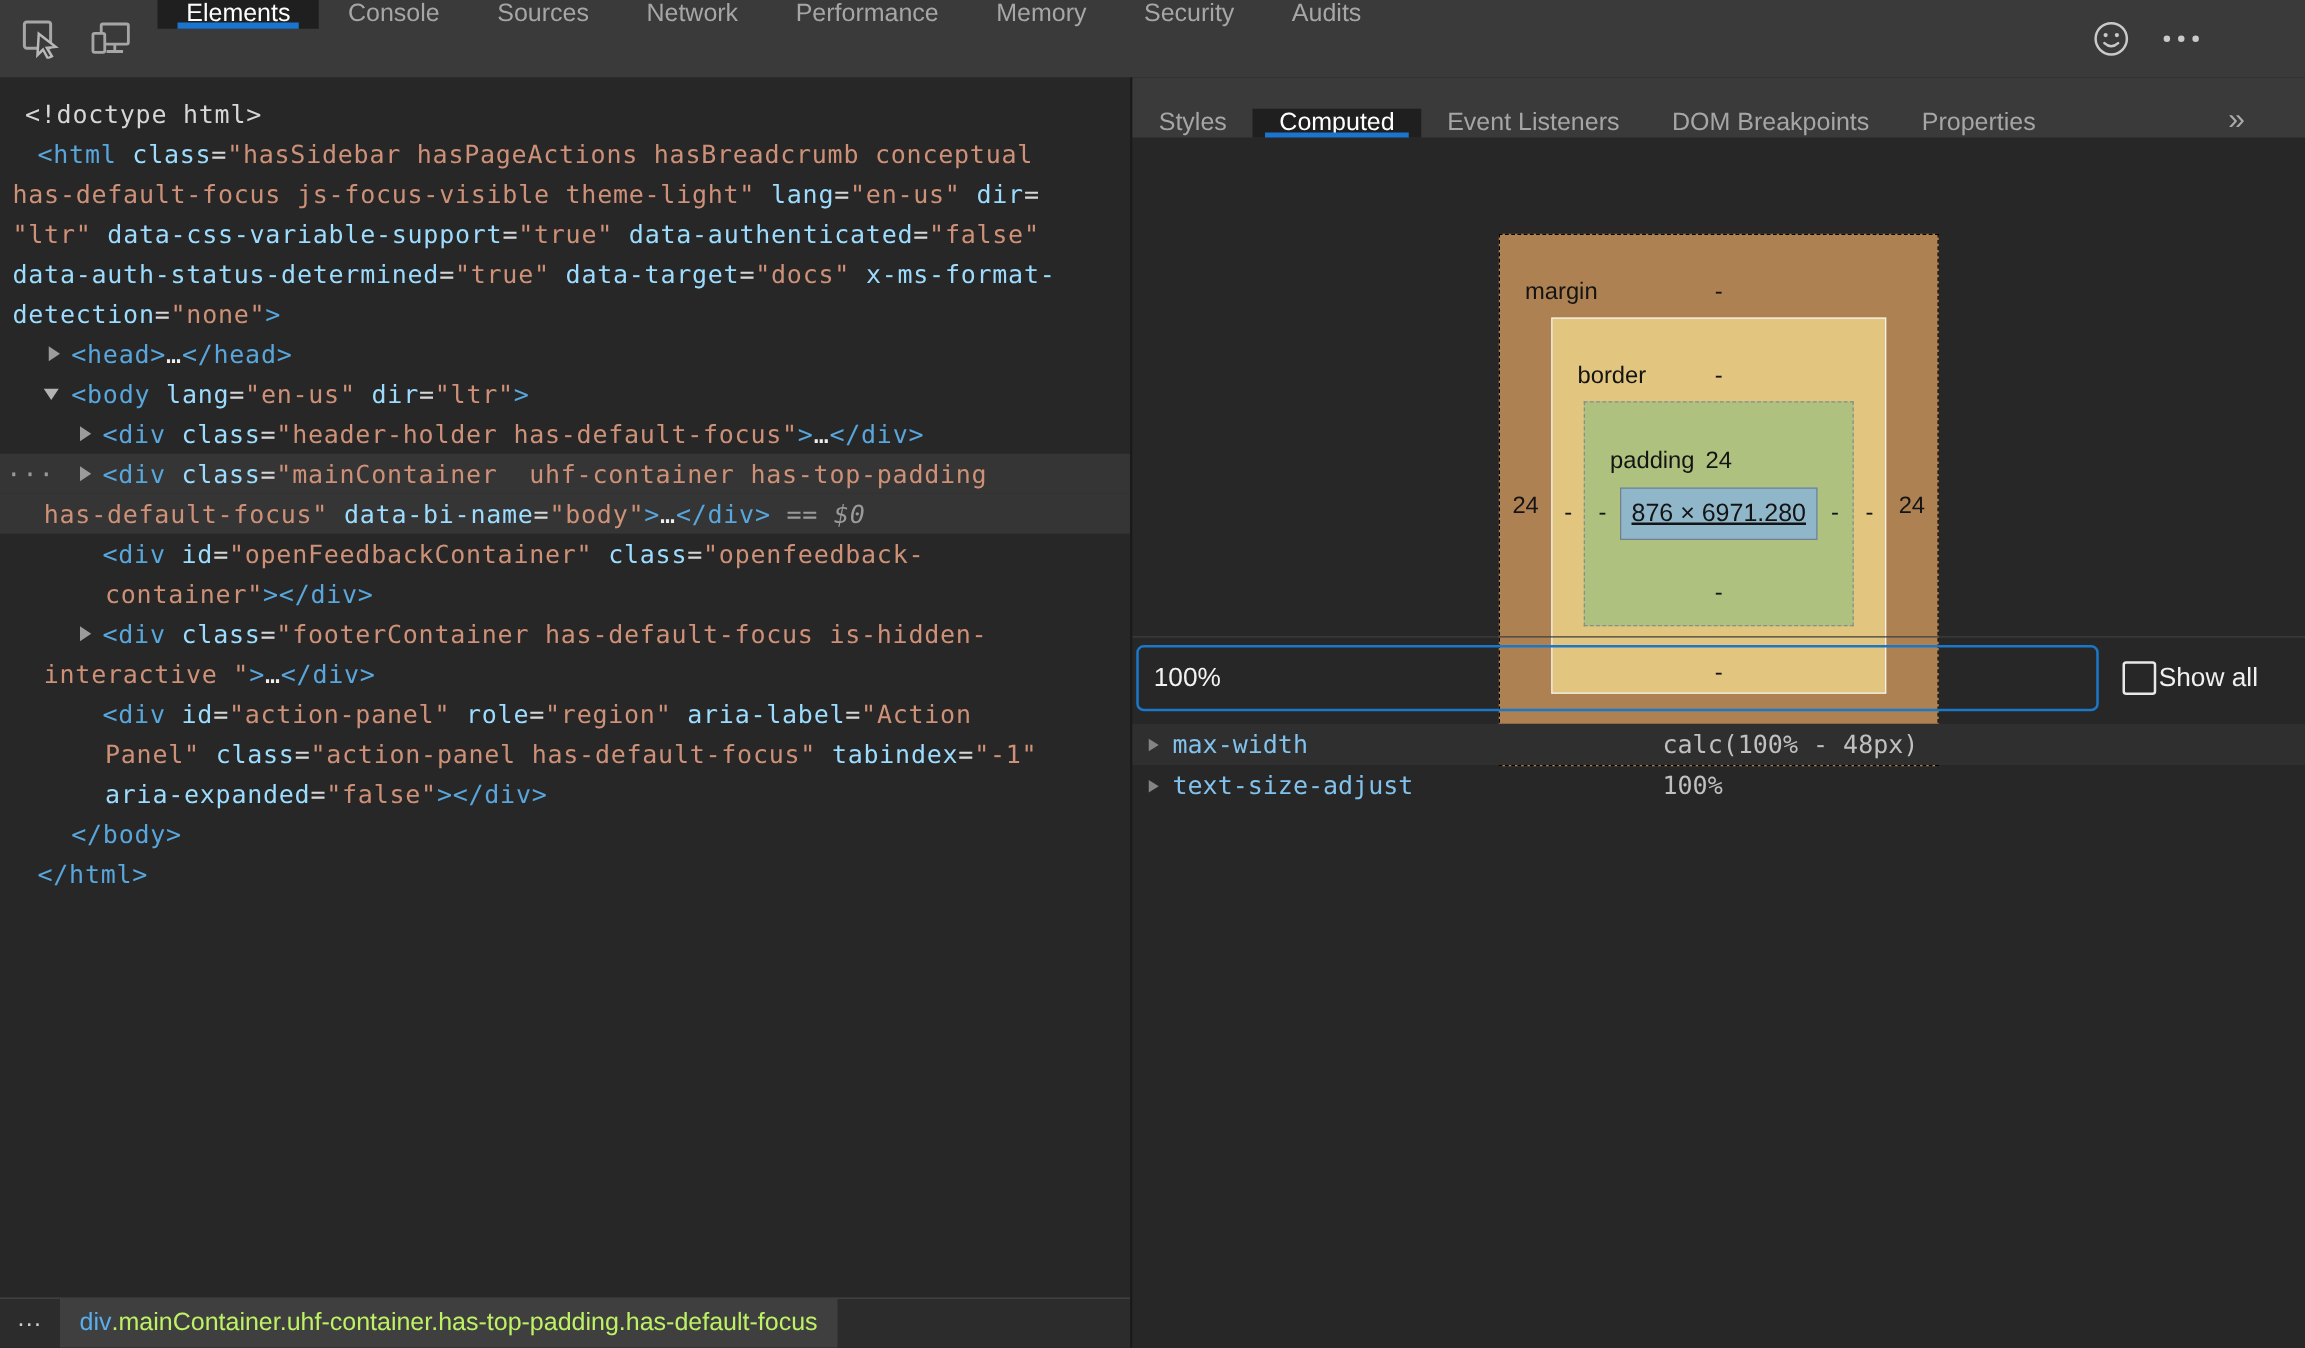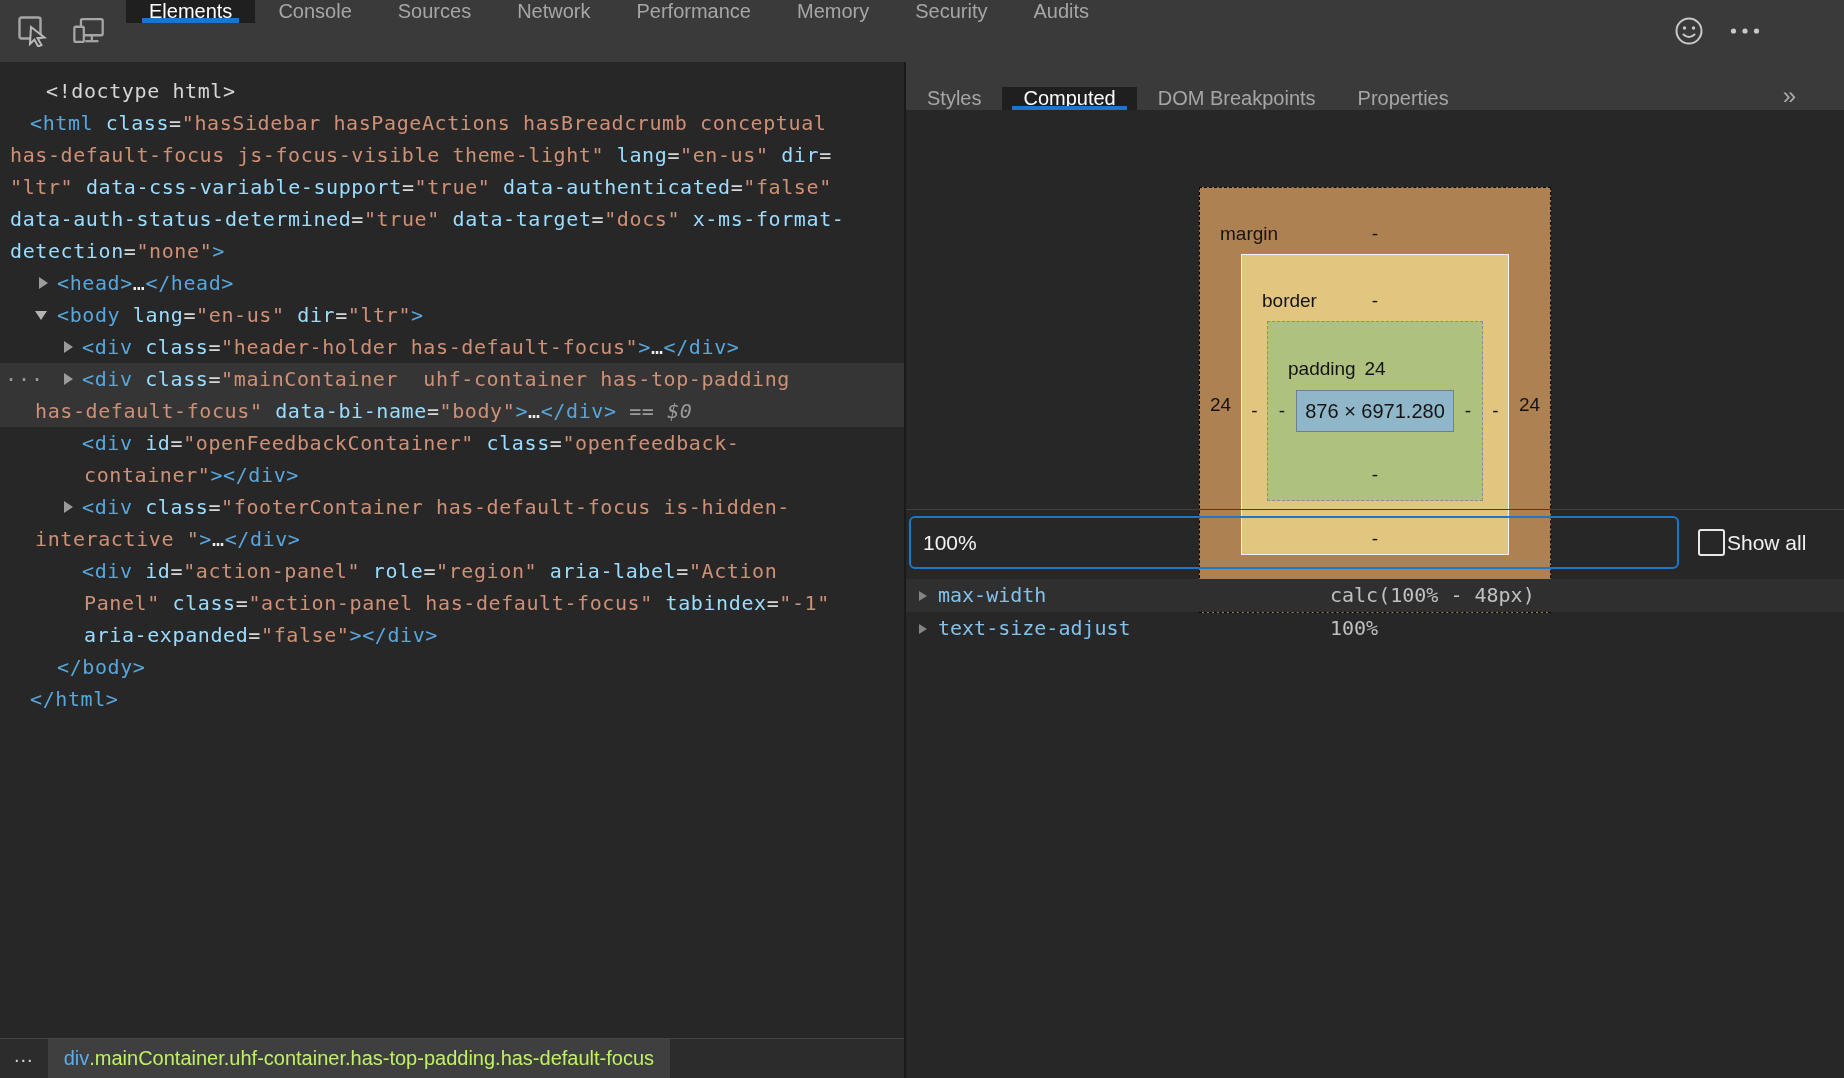--- a/index.html
+++ b/index.html
@@ -78,21 +78,21 @@
   .bm.border { flex:1; background:#E2C57F; border:1px solid #F2F2F2; }
   .bm.border>.bm-top { height:40px; line-height:40px; }
   .bm.border>.bm-bot { height:27px; line-height:24px; }
   .bm.border>.bm-mid>.bm-side { width:25px; }
   .bm.padding { flex:1; background:#AEC17E; border:1px dashed #8C8C8C; }
   .bm.padding>.bm-top { height:42px; line-height:42px; }
   .bm.padding>.bm-bot { height:42px; line-height:34px; }
   .bm.padding>.bm-mid>.bm-side { width:28px; }
   .bm-content { width:158px; height:42px; background:#8FB7C9;
     border:1px solid #708090; display:flex; align-items:center;
-    justify-content:center; font-size:20px; margin:0 auto; }
+    justify-content:center; font-size:20px; margin:0 auto;text-decoration:underline; }
 
   
   #filter-sep { position:absolute; left:0; top:399px; width:100%; height:1px;
     background:#3F3F3F; }
   #filter-row { position:absolute; left:0; top:404px; width:100%; height:62px; }
   #filter-input { position:absolute; left:3px; top:2px; width:770px; height:53px;
     background:transparent; border:2px solid #1B78C8; border-radius:6px;
     color:#F2F2F2; font-size:21px; font-family:"Liberation Sans",sans-serif;
     padding:0 12px; outline:none; }
   #show-all-box { position:absolute; left:792px; top:15px; width:27px; height:27px;
@@ -153,21 +153,21 @@
         <circle cx="3.5" cy="15" r="2.6" fill="#C9C9C9"></circle>
         <circle cx="15" cy="15" r="2.6" fill="#C9C9C9"></circle>
         <circle cx="26.5" cy="15" r="2.6" fill="#C9C9C9"></circle>
       </svg>
     </span>
   </div>
 </div>
 
 <div id="left-panel">
   <div id="code">
-      <div class="code-line" style="padding-left: 46px;"><span class="sg-p">&lt;!doctype html&gt;</span></div>
+      <div class="code-line" style="padding-left: 20px;"><span class="sg-p">&lt;!doctype html&gt;</span></div>
       <div class="code-line" style="padding-left: 30px;"><span class="sg-t">&lt;html </span><span class="sg-a">class</span><span class="sg-p">=</span><span class="sg-v">"hasSidebar hasPageActions hasBreadcrumb conceptual</span></div>
       <div class="code-line" style="padding-left: 10px;"><span class="sg-v">has-default-focus js-focus-visible theme-light"</span><span class="sg-p"> </span><span class="sg-a">lang</span><span class="sg-p">=</span><span class="sg-v">"en-us"</span><span class="sg-p"> </span><span class="sg-a">dir</span><span class="sg-p">=</span></div>
       <div class="code-line" style="padding-left: 10px;"><span class="sg-v">"ltr"</span><span class="sg-p"> </span><span class="sg-a">data-css-variable-support</span><span class="sg-p">=</span><span class="sg-v">"true"</span><span class="sg-p"> </span><span class="sg-a">data-authenticated</span><span class="sg-p">=</span><span class="sg-v">"false"</span></div>
       <div class="code-line" style="padding-left: 10px;"><span class="sg-a">data-auth-status-determined</span><span class="sg-p">=</span><span class="sg-v">"true"</span><span class="sg-p"> </span><span class="sg-a">data-target</span><span class="sg-p">=</span><span class="sg-v">"docs"</span><span class="sg-p"> </span><span class="sg-a">x-ms-format-</span></div>
       <div class="code-line" style="padding-left: 10px;"><span class="sg-a">detection</span><span class="sg-p">=</span><span class="sg-v">"none"</span><span class="sg-t">&gt;</span></div>
       <div class="code-line" style="padding-left: 57px;"><span class="arr r" style="left: 39px;"></span><span class="sg-t">&lt;head&gt;</span><span class="sg-e">…</span><span class="sg-t">&lt;/head&gt;</span></div>
       <div class="code-line" style="padding-left: 57px;"><span class="arr d" style="left: 35px;"></span><span class="sg-t">&lt;body </span><span class="sg-a">lang</span><span class="sg-p">=</span><span class="sg-v">"en-us"</span><span class="sg-a"> dir</span><span class="sg-p">=</span><span class="sg-v">"ltr"</span><span class="sg-t">&gt;</span></div>
       <div class="code-line" style="padding-left: 82px;"><span class="arr r" style="left: 64px;"></span><span class="sg-t">&lt;div </span><span class="sg-a">class</span><span class="sg-p">=</span><span class="sg-v">"header-holder has-default-focus"</span><span class="sg-t">&gt;</span><span class="sg-e">…</span><span class="sg-t">&lt;/div&gt;</span></div>
       <div class="code-line sel" style="padding-left: 82px;"><span class="gutter">···</span><span class="arr r" style="left: 64px;"></span><span class="sg-t">&lt;div </span><span class="sg-a">class</span><span class="sg-p">=</span><span class="sg-v">"mainContainer  uhf-container has-top-padding</span></div>
       <div class="code-line sel" style="padding-left: 35px;"><span class="sg-v">has-default-focus"</span><span class="sg-a"> data-bi-name</span><span class="sg-p">=</span><span class="sg-v">"body"</span><span class="sg-t">&gt;</span><span class="sg-e">…</span><span class="sg-t">&lt;/div&gt;</span><span class="sg-d"> == $0</span></div>
@@ -190,20 +190,21 @@
   </div>
 </div>
 
 <div id="divider"></div>
 
 <div id="right-panel">
   <div id="side-tabs">
 
   <div class="tab">Styles</div>
       <div class="tab active">Computed</div>
+      <div class="tab">Event Listeners</div>
       <div class="tab">DOM Breakpoints</div>
       <div class="tab">Properties</div>
       <span id="tabs-overflow">»</span>
     </div>
   <div id="side-content">
 
     <div id="boxmodel">
       <div class="bm margin">
         <div class="bm-top">
           <span class="bm-label">margin</span>

